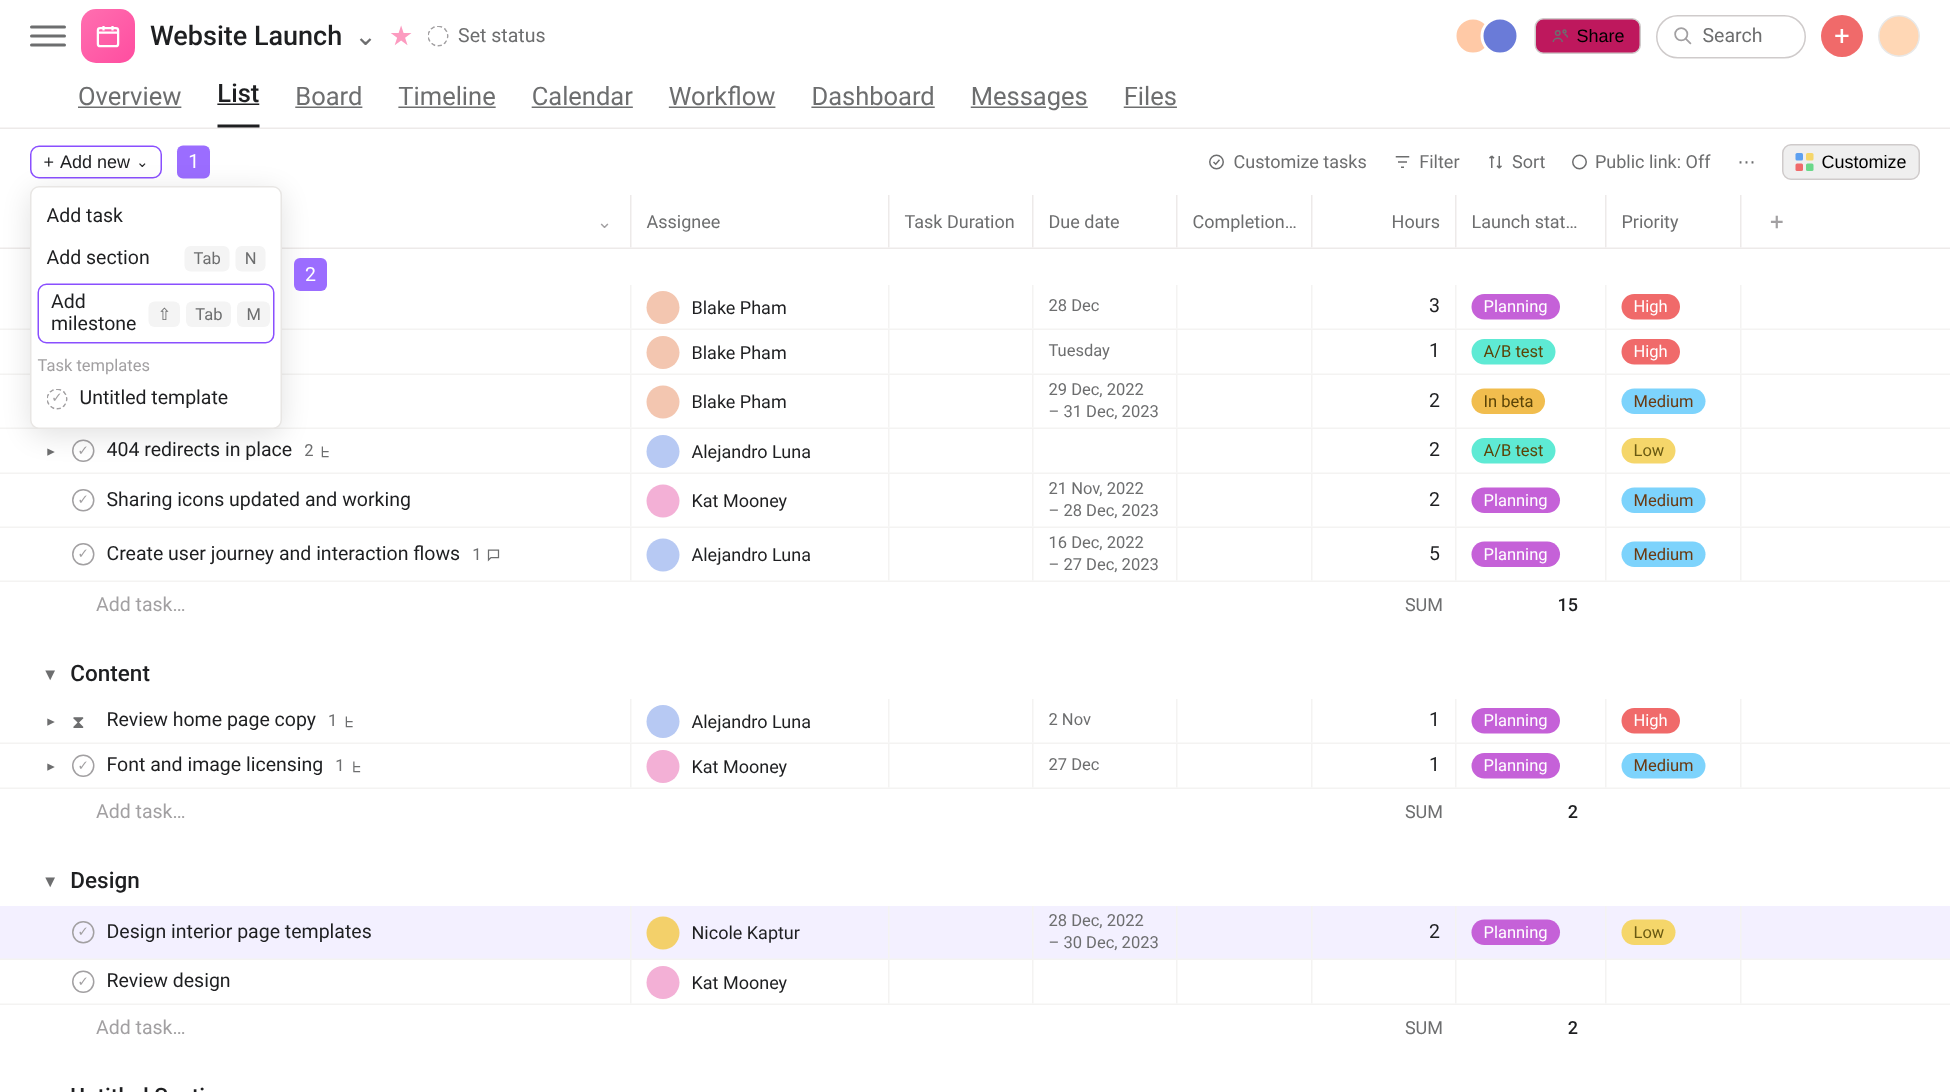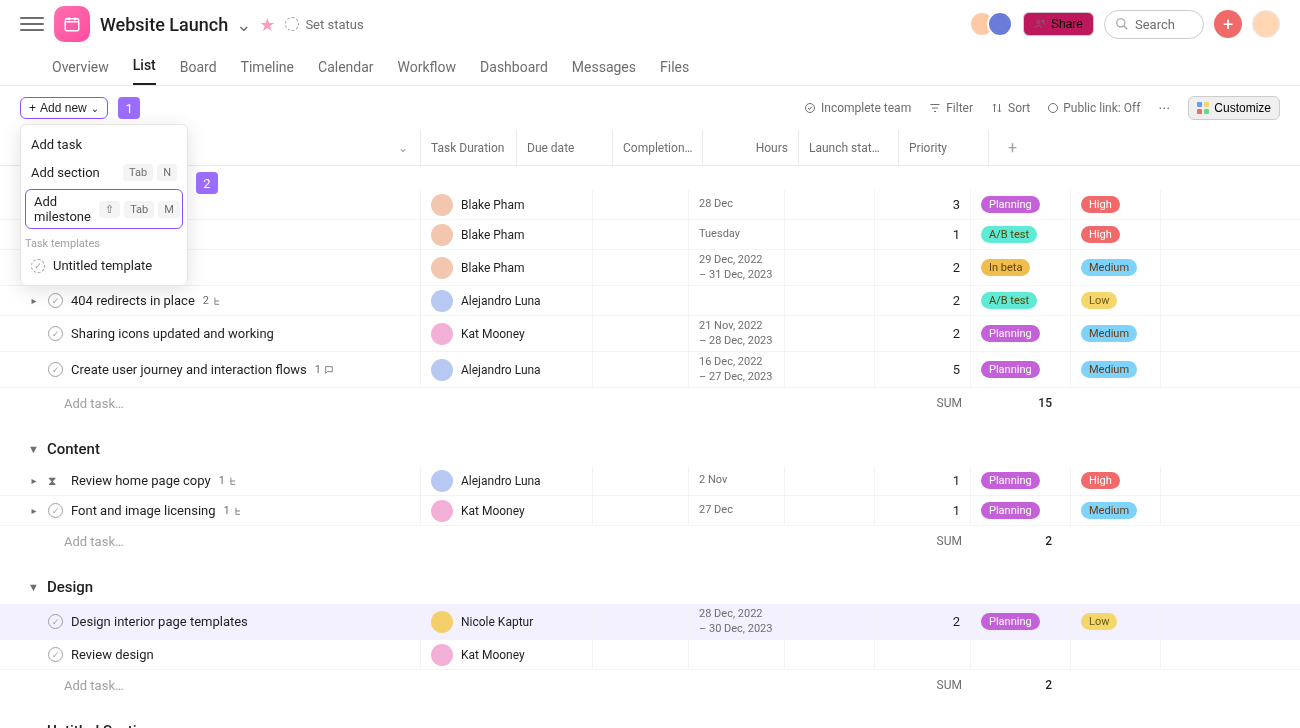--- a/index.html
+++ b/index.html
@@ -19,21 +19,21 @@
 .avatars { display:flex; }
 .avatars .av { width:26px; height:26px; border-radius:50%; border:2px solid #fff; margin-left:-8px; background:#ffc9a6; display:flex; align-items:center; justify-content:center; font-size:11px; }
 .share-btn { border:1px solid #cfcbcb; border-radius:6px; padding:4px 10px; font-size:12px; display:flex; align-items:center; gap:5px; background:#be185d; }
 .search { border:1px solid #cfcbcb; border-radius:16px; padding:6px 14px 6px 30px; width:100px; color:#6d6e6f; position:relative; font-size:13px; display:flex; align-items:center; }
 .search .mag { position:absolute; left:10px; }
 .add-circle { width:28px; height:28px; border-radius:50%; background:#f06a6a; color:#fff; display:flex; align-items:center; justify-content:center; font-size:18px; }
 .me-av { width:28px; height:28px; border-radius:50%; background:#ffd7b5; border:1px solid #e8e8e8; }
 
 
 .tabs { display:flex; gap:24px; padding:0 52px; border-bottom:1px solid #edeae9; height:38px; align-items:flex-end; }
-.tab { padding-bottom:10px; color:#6d6e6f; cursor:pointer; font-size:14px; }
+.tab { padding-bottom:10px; color:#6d6e6f; cursor:pointer; font-size:17px;text-decoration:underline; }
 .tab.active { color:#1e1f21; border-bottom:2px solid #1e1f21; font-weight:500; }
 
 
 .toolbar { display:flex; align-items:center; padding:10px 20px; gap:10px; position:relative; }
 .add-new-btn { border:1.5px solid #8a4fff; border-radius:6px; padding:3px 8px; display:flex; align-items:center; gap:4px; font-size:12px; background:#fff; color:#1e1f21; position:relative; }
 .badge-step { width:22px; height:22px; border-radius:4px; background:#9b6dff; color:#fff; display:flex; align-items:center; justify-content:center; font-size:13px; font-weight:400; }
 .tb-right { margin-left:auto; display:flex; align-items:center; gap:18px; color:#6d6e6f; font-size:12px; }
 .tb-item { display:flex; align-items:center; gap:5px; cursor:pointer; }
 .customize-btn { border:1px solid #cfcbcb; border-radius:6px; padding:4px 8px; display:flex; align-items:center; gap:5px; font-size:12px; }
 .cust-icon { display:inline-grid; grid-template-columns:5px 5px; gap:2px; }
@@ -168,21 +168,21 @@
     <span style="font-size:10px">⌄</span>
   </button>
   <div class="badge-step">1</div>
 
   <div class="tb-right">
     <div class="tb-item">
       <svg width="12" height="12" viewBox="0 0 24 24" fill="none" stroke="#6d6e6f" stroke-width="2">
           <circle cx="12" cy="12" r="9"></circle>
           <path d="M8 12l3 3 5-6"></path>
         </svg>
-      <span>Incomplete team</span>
+      <span>Customize tasks</span>
     </div>
     <div class="tb-item">
       <svg width="12" height="12" viewBox="0 0 24 24" fill="none" stroke="#6d6e6f" stroke-width="2">
           <path d="M3 5h18M6 12h12M10 19h4"></path>
         </svg>
       <span>Filter</span>
     </div>
     <div class="tb-item">
       <svg width="12" height="12" viewBox="0 0 24 24" fill="none" stroke="#6d6e6f" stroke-width="2">
           <path d="M7 4v16M7 4l-3 3M7 4l3 3M17 20V4M17 20l-3-3M17 20l3-3"></path>
@@ -230,20 +230,21 @@
       <span>Untitled template</span>
     </div>
   </div>
   <div class="badge-step two">2</div>
 </div>
 
 <div class="thead">
   <div class="col-name">
     <span class="chev-sort">⌄</span>
   </div>
+  <div class="col c-assignee">Assignee</div>
   <div class="col c-duration">Task Duration</div>
   <div class="col c-due">Due date</div>
   <div class="col c-completion">Completion…</div>
   <div class="col c-hours">Hours</div>
   <div class="col c-status">Launch stat…</div>
   <div class="col c-priority">Priority</div>
   <div class="col c-add">+</div>
 </div>
 
 <div id="table-body">

